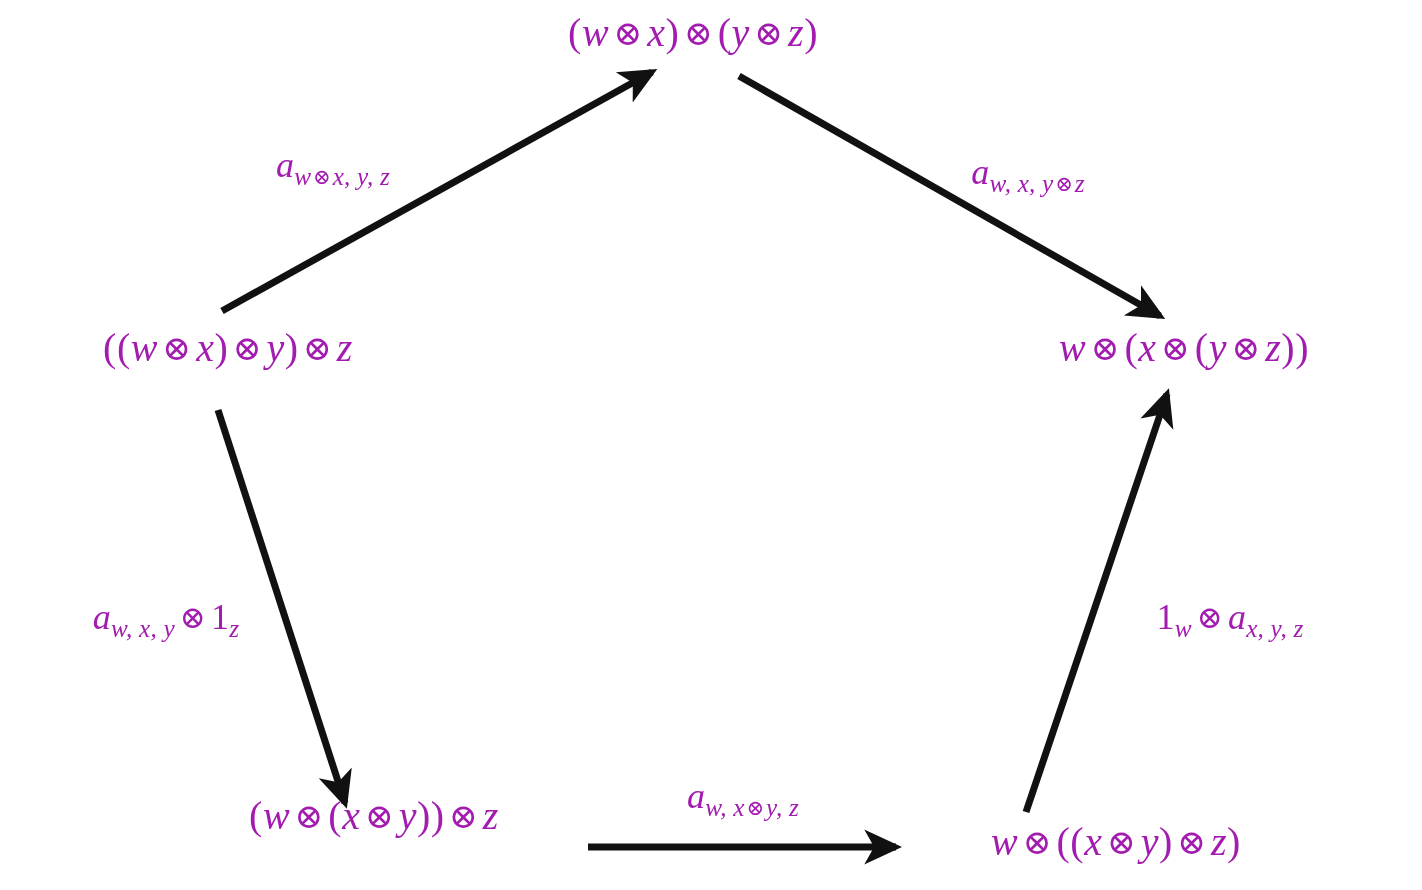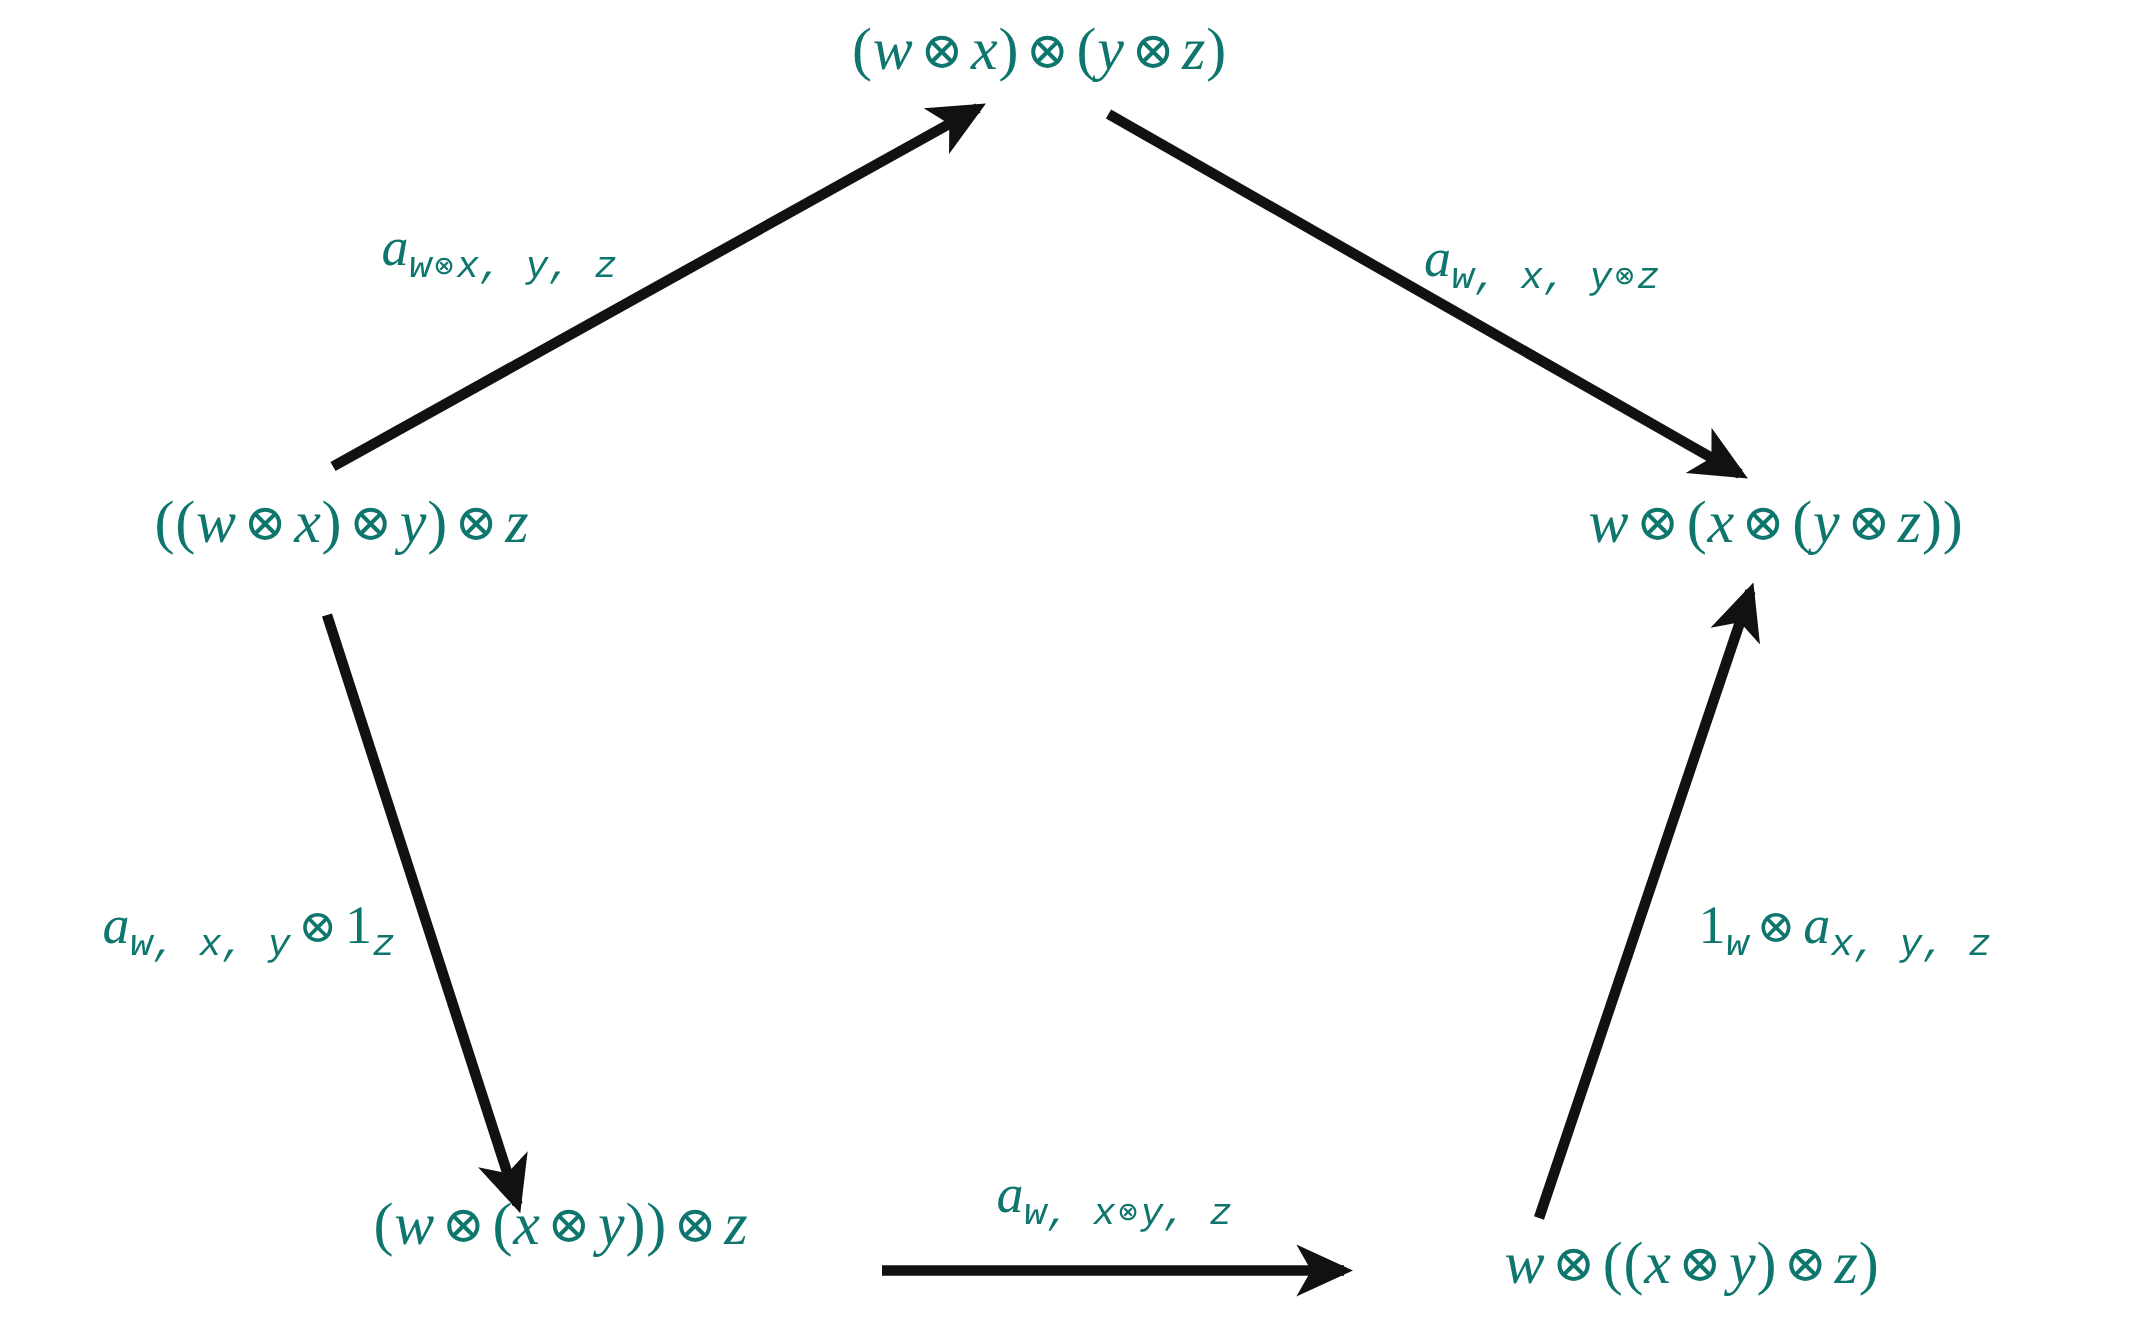--- a/index.html
+++ b/index.html
@@ -23,21 +23,21 @@
     width: 1422px;
     height: 890px;
   }
 
   
   .math {
     position: absolute;
     white-space: nowrap;
     font-family: "Liberation Serif", "DejaVu Serif", serif;
     font-style: italic;
-    color: #0f766e;
+    color: #a21caf;
     line-height: 1;
     text-align: right;
     -webkit-font-smoothing: antialiased;
   }
 
   .node-label {
     font-size: 40px;
     letter-spacing: 0.5px;
   }
 
@@ -59,21 +59,20 @@
     position: relative;
     top: -0.02em;
   }
 
   
   .sub {
     font-size: 0.70em;
     position: relative;
     top: 0.30em;
     letter-spacing: 0.2px;
-    font-family: Liberation Mono, monospace;
   }
   .sub .tensor {
     font-size: 0.84em;
     padding: 0 0.08em;
   }
 
   
   
   .node {
     transform: translate(-50%, -50%);
@@ -112,21 +111,21 @@
 </div>
 
 <div class="math node-label node" style="left:1184px; top:348px;">
   <span>w</span><span class="tensor">⊗</span><span class="up">(</span><span>x</span><span class="tensor">⊗</span><span class="up">(</span><span>y</span><span class="tensor">⊗</span><span>z</span><span class="up">))</span>
 </div>
 
 <div class="math node-label node" style="left:374px; top:816px;">
   <span class="up">(</span><span>w</span><span class="tensor">⊗</span><span class="up">(</span><span>x</span><span class="tensor">⊗</span><span>y</span><span class="up">))</span><span class="tensor">⊗</span><span>z</span>
 </div>
 
-<div class="math node-label node" style="left:1116px; top:842px;margin-left:12px;">
+<div class="math node-label node" style="left:1116px; top:842px;">
   <span>w</span><span class="tensor">⊗</span><span class="up">((</span><span>x</span><span class="tensor">⊗</span><span>y</span><span class="up">)</span><span class="tensor">⊗</span><span>z</span><span class="up">)</span>
 </div>
 
 <div class="math edge-label elabel" style="left:333px; top:165px;">
   <span>a</span><span class="sub"><span>w</span><span class="tensor">⊗</span><span>x</span><span>, y, z</span></span>
 </div>
 
 <div class="math edge-label elabel" style="left:1028px; top:172px;">
   <span>a</span><span class="sub"><span>w, x, y</span><span class="tensor">⊗</span><span>z</span></span>
 </div>

